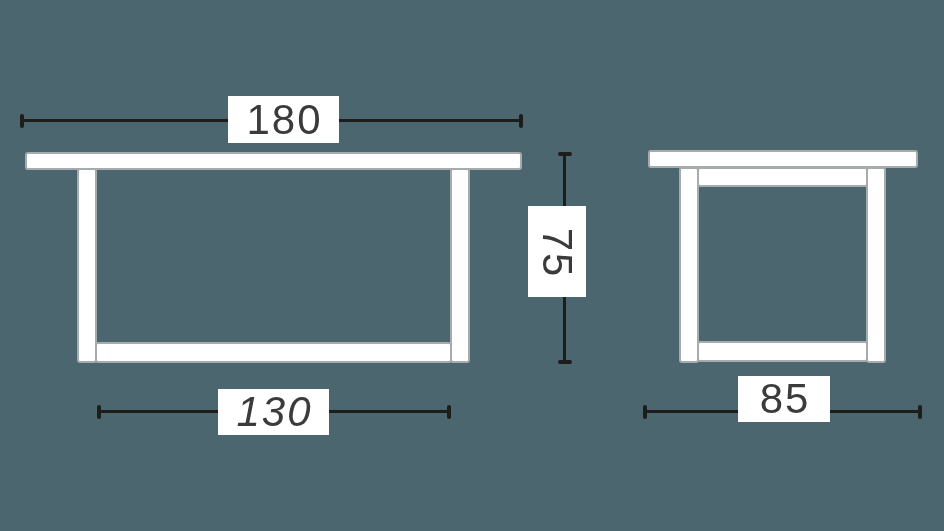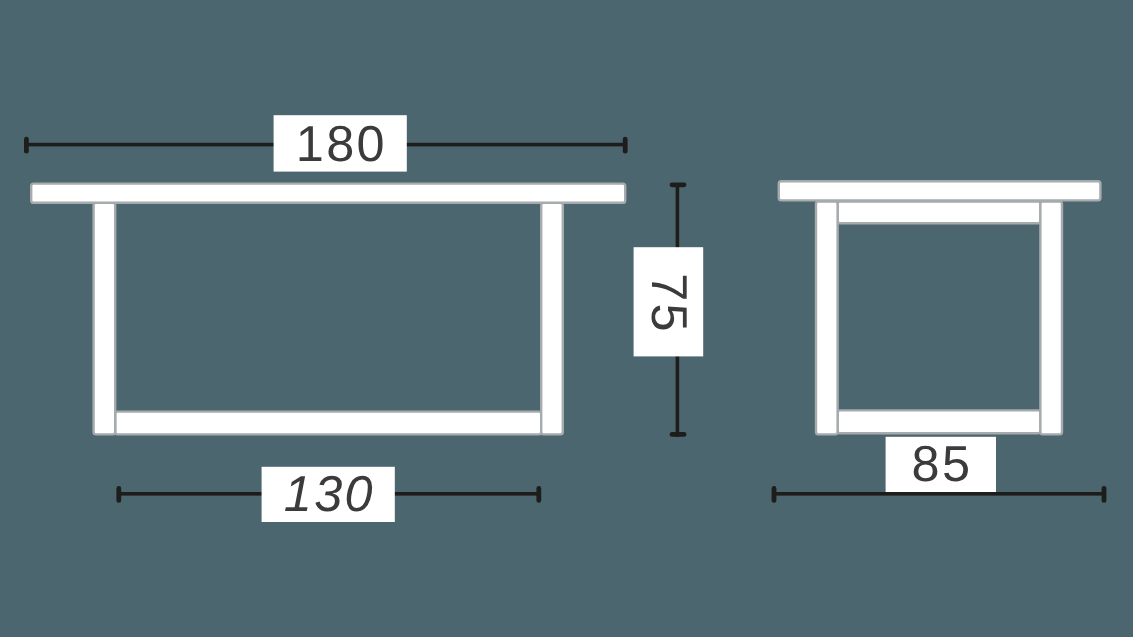--- a/index.html
+++ b/index.html
@@ -101,18 +101,18 @@
     <div class="cap" style="left:447px; top:405px; width:4px; height:14px;"></div>
     <div class="dim-label" style="left:218px; top:389px; width:111px; height:46px;font-style:italic;">
       <span>130</span>
     </div>
   </section>
 
   <section>
     <div class="dim-line" style="left:645px; top:410px; width:275px; height:3px;"></div>
     <div class="cap" style="left:643px; top:405px; width:4px; height:14px;"></div>
     <div class="cap" style="left:918px; top:405px; width:4px; height:14px;"></div>
-    <div class="dim-label" style="left:738px; top:364px; width:92px; height:46px;">
+    <div class="dim-label" style="left:738px; top:376px; width:92px; height:46px;">
       <span>85</span>
     </div>
   </section>
 
 </div>
 
 </body></html>

